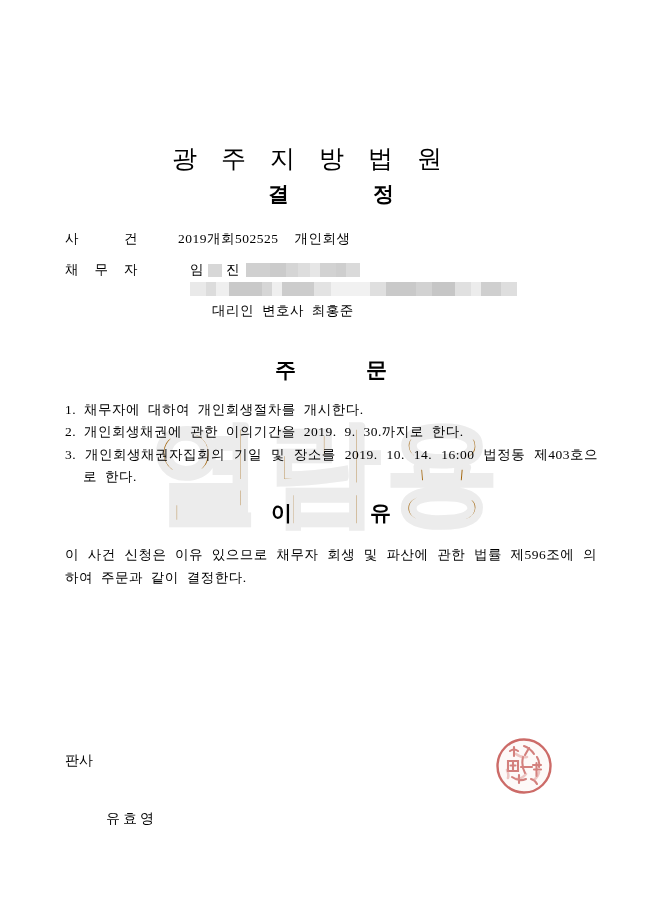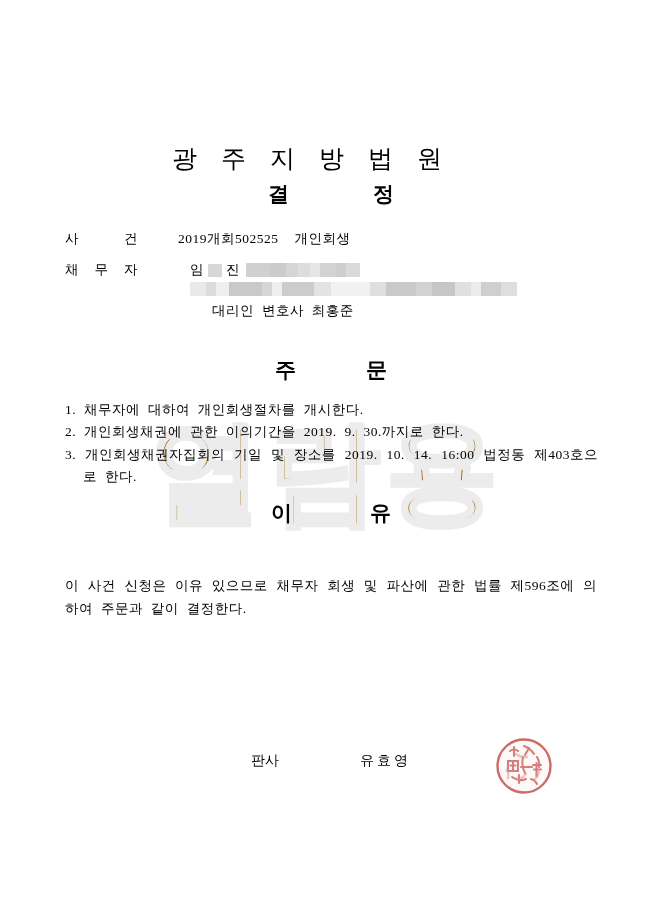--- a/index.html
+++ b/index.html
@@ -61,31 +61,31 @@
   }
   .rep-row { position:absolute; left:212px; top:302px; z-index:1; word-spacing:4px; }
 
   .order-items {
     position:absolute; left:65px; top:399px; width:533px; z-index:1;
     line-height:22.4px;
   }
   .order-item { text-align:justify; word-spacing:4px; padding-left:18px; text-indent:-18px; }
 
   .reason-body {
-    position:absolute; left:65px; top:574px; width:532px; z-index:1; margin:0;
+    position:absolute; left:65px; top:543px; width:532px; z-index:1; margin:0;
     line-height:23px; text-align:justify; word-spacing:4px;
   }
 
   .datetime {
     position:absolute; left:65px; top:694px; width:532px; z-index:1;
     text-align:center; white-space:nowrap;
   }
   .judge-row {
     position:absolute; left:65px; top:752px; width:532px; z-index:1;
-    display:flex; justify-content:center; gap:40px; font-size:14px;
+    display:flex; justify-content:center; gap:40px; font-size:14px;flex-direction:column;
   }
   .judge-row .judge-name { letter-spacing:3px;margin-left:41px; }
 
   .seal { position:absolute; left:492px; top:734px; width:66px; height:66px; z-index:2; }
 </style>
 </head>
 <body>
 
 <div class="page">
 

